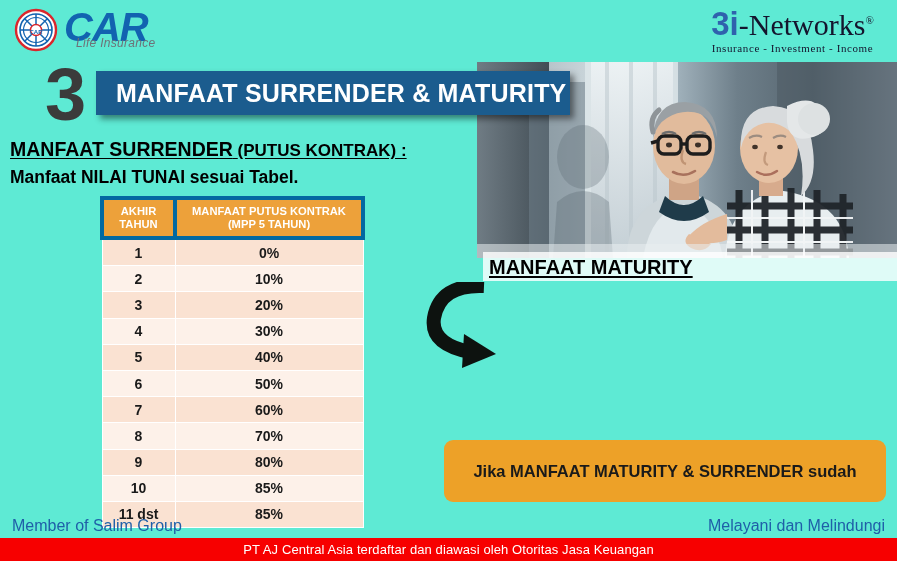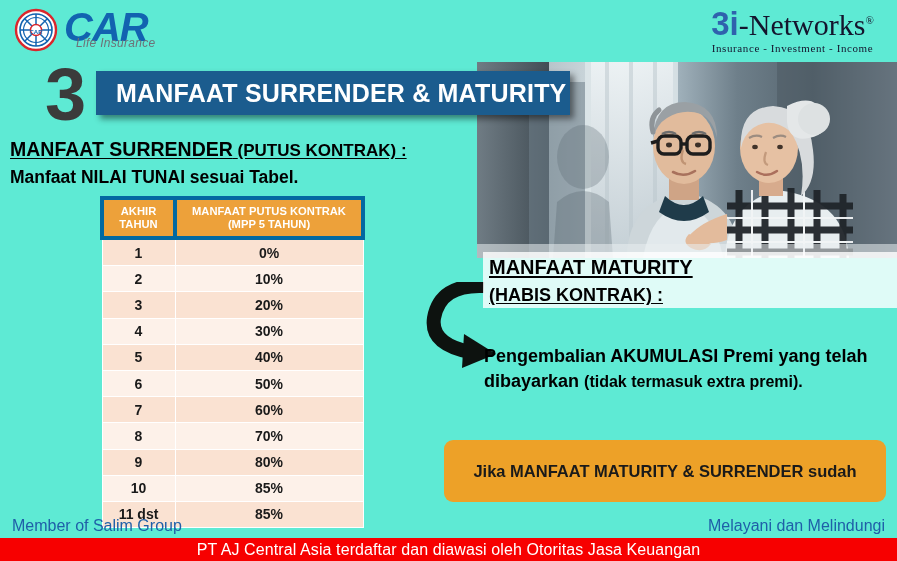--- a/index.html
+++ b/index.html
@@ -79,21 +79,21 @@
     background:#eda128;border-radius:9px;display:flex;align-items:center;
     justify-content:center;text-align:center;}
   .callout span{font-size:16.5px;font-weight:bold;color:#1a1a1a;line-height:24px;
     padding:0 10px;}
 
   
   .f-left{position:absolute;left:12px;top:517px;font-size:16px;color:#1f5fa8;}
   .f-right{position:absolute;right:12px;top:517px;font-size:16px;color:#1f5fa8;}
   .redbar{position:absolute;left:0;bottom:0;width:897px;height:23px;background:#f70000;
     display:flex;align-items:center;justify-content:center;}
-  .redbar span{color:#fff;font-size:16px;letter-spacing:.1px;}
+  .redbar span{color:#fff;font-size:13px;letter-spacing:.1px;}
 </style>
 </head>
 <body>
 
 <div class="slide">
 
   <div class="car-logo">
     <svg class="car-emblem" viewBox="0 0 44 44">
       <circle cx="22" cy="22" r="20" fill="#fff" stroke="#d9262c" stroke-width="2.4"></circle>
       <circle cx="22" cy="22" r="16" fill="#fff" stroke="#1263b0" stroke-width="1.6"></circle>
@@ -303,24 +303,22 @@
     </tbody>
   </table>
 
   <svg class="arrow" viewBox="0 0 82 86">
     <path d="M60 4 Q16 2 10 36 Q6 62 46 70" stroke="#0d120f" stroke-width="14" fill="none" stroke-linecap="butt"></path>
     <path d="M40 52 L72 72 L38 86 Z" fill="#0d120f"></path>
   </svg>
 
   <div class="mat-head">
     <div><span class="l1">MANFAAT MATURITY</span></div>
-    <div><span class="l2">(HABIS KONTRAK) :</span></div>
-  </div>
-
-  <div class="mat-body"><span>Pengembalian AKUMULASI Premi yang telah dibayarkan </span><span class="light">(tidak termasuk extra premi).</span></div>
+  </div>
+
 
   <div class="callout">
     <span><span>Jika MANFAAT MATURITY &amp; SURRENDER sudah</span><br></span>
   </div>
 
   <div class="f-left">Member of Salim Group</div>
   <div class="f-right">Melayani dan Melindungi</div>
   <div class="redbar">
     <span>PT AJ Central Asia terdaftar dan diawasi oleh Otoritas Jasa Keuangan</span>
   </div>

